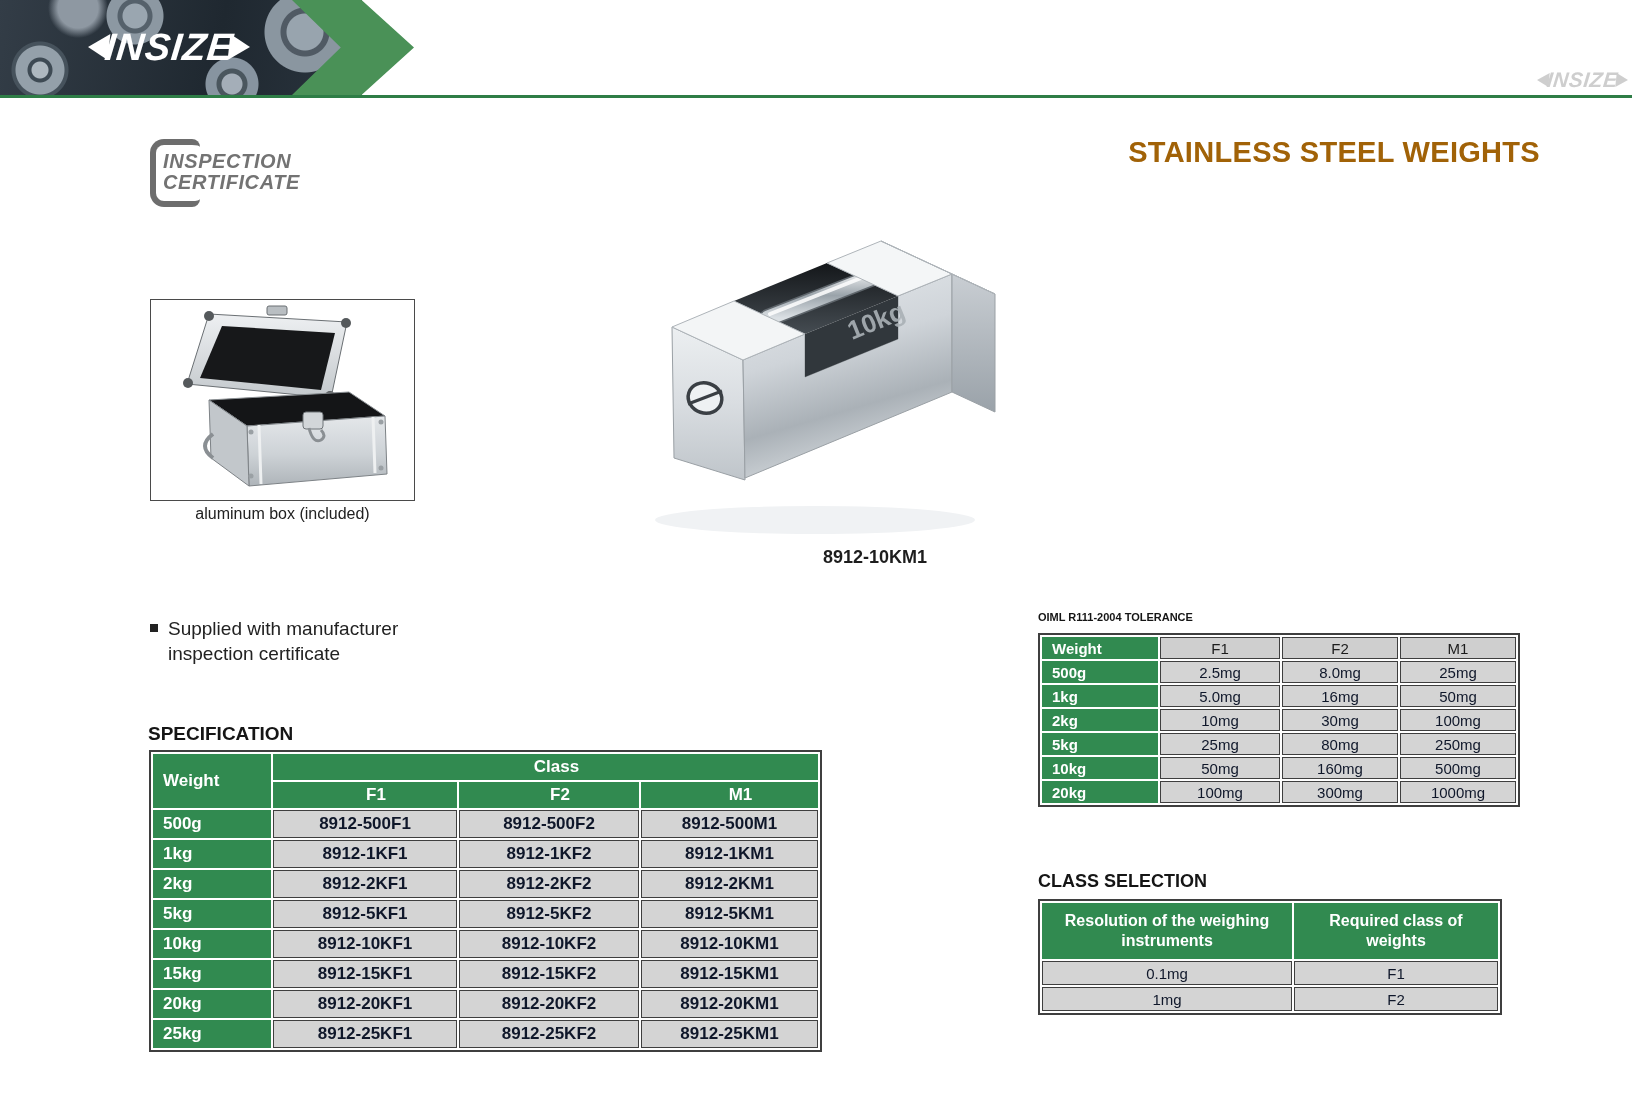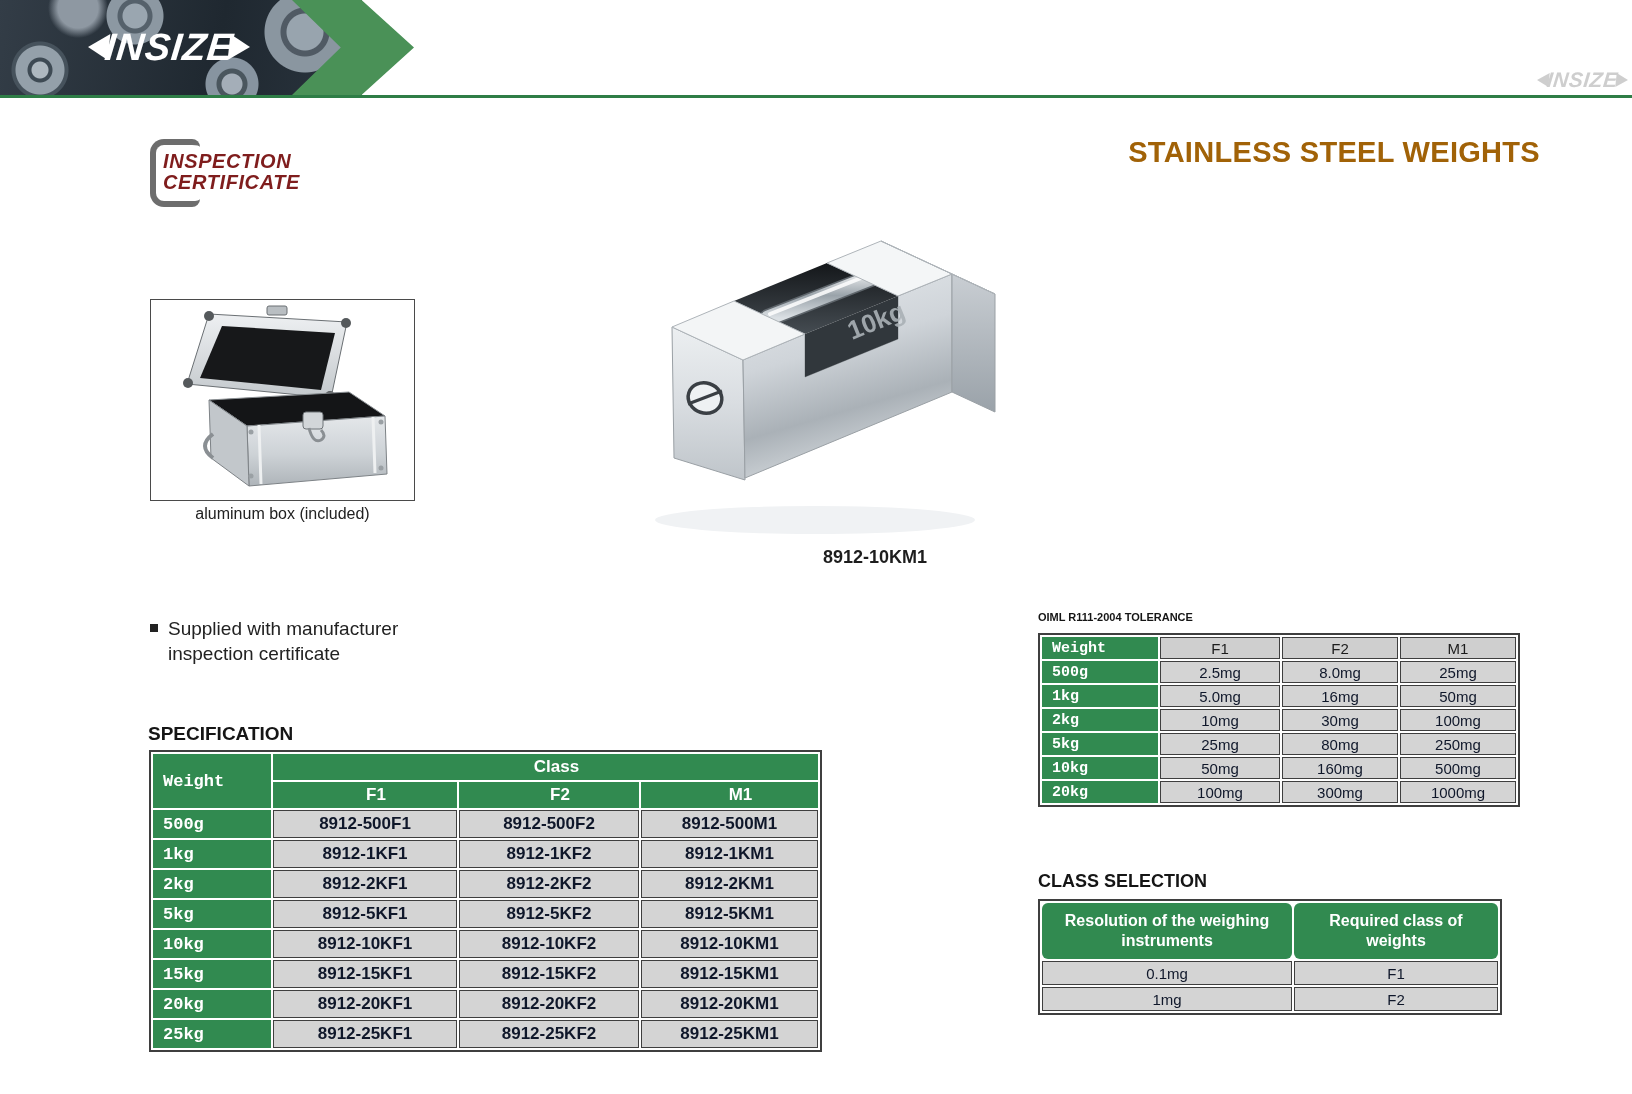--- a/index.html
+++ b/index.html
@@ -27,21 +27,21 @@
     clip-path:polygon(0 0,57% 0,100% 50%,57% 100%,0 100%,40% 50%);}
   .green-rule{position:absolute; left:0; top:95px; width:1632px; height:3px; background:var(--rule-green);}
   .gray-logo{position:absolute; right:4px; top:68px; display:flex; align-items:center; transform:skewX(-6deg); opacity:.85;}
   .gray-logo .logo-text{color:#c6c6c6; font-weight:bold; font-style:italic; font-size:21px; letter-spacing:.5px;}
   .gray-logo .tri-l{border-top-width:7px;border-bottom-width:7px;border-right:12px solid #c6c6c6;margin-right:-2px;}
   .gray-logo .tri-r{border-top-width:7px;border-bottom-width:7px;border-left:12px solid #c6c6c6;margin-left:-2px;}
 
   
   .badge-frame{position:absolute; left:150px; top:139px; width:50px; height:68px;
     border:6px solid #6d6d6d; border-right:none; border-radius:14px 8px 8px 14px;}
-  .badge-text{position:absolute; left:163px; top:151px; color:#7f1d1d; font-weight:bold; font-style:italic;
+  .badge-text{position:absolute; left:163px; top:151px; color:#737373; font-weight:bold; font-style:italic;
     font-size:20px; line-height:21px; letter-spacing:.6px; white-space:nowrap;}
 
   .title{position:absolute; right:92px; top:136px; font-size:29px; font-weight:bold; letter-spacing:.3px; color:#a16207;}
 
   
   .box-frame{position:absolute; left:150px; top:299px; width:265px; height:202px; border:1px solid #4a4a4a; background:#fff;}
   .box-caption{position:absolute; left:150px; top:505px; width:265px; text-align:center; font-size:16px; color:#222;}
   .weight-img{position:absolute; left:600px; top:228px; width:420px; height:315px;}
   .weight-caption{position:absolute; left:700px; top:547px; width:350px; text-align:center; font-size:18px; font-weight:bold;}
 
@@ -55,33 +55,33 @@
   .spec-head{left:148px; top:723px; font-size:19px;}
   .tol-head{left:1038px; top:611px; font-size:11px;}
   .cls-head{left:1038px; top:871px; font-size:18px;}
 
   
   table{border-collapse:separate; border-spacing:2px; background:#fff; border:2px solid var(--border-dark); position:absolute;}
   td{text-align:center; vertical-align:middle;}
   .green-cell{background:var(--green); color:#fff; font-weight:bold;padding-left:22px;}
   .gray-cell{background:var(--cell-gray); border:1px solid var(--border-dark); color:#0f172a;}
   .headgray-cell{background:var(--head-gray); border:1px solid var(--border-dark); color:#1c1c1c;}
-  .left-pad{text-align:left; padding-left:10px;font-family:Liberation Mono, monospace;}
+  .left-pad{text-align:left; padding-left:10px;}
 
   table.spec{left:149px; top:750px;}
   table.spec td{font-size:17px; height:28px;}
   table.spec tr.hrow td{height:26px;}
   table.spec .gray-cell{font-weight:bold;}
 
   table.tol{left:1038px; top:633px;}
   table.tol td{font-size:15px; height:22px;}
 
   table.cls{left:1038px; top:899px;}
   table.cls td{font-size:15px; height:24px;}
-  table.cls tr.hrow td{height:56px; font-size:16px; line-height:20px; padding:0 22px;border-radius:6px;}
+  table.cls tr.hrow td{height:56px; font-size:16px; line-height:20px; padding:0 22px;}
 </style>
 </head>
 <body>
 
 <div class="page">
 
   <div class="hero">
     <div class="hero-logo">
       <span class="tri-l"></span>
       <span class="logo-text">INSIZE</span>

